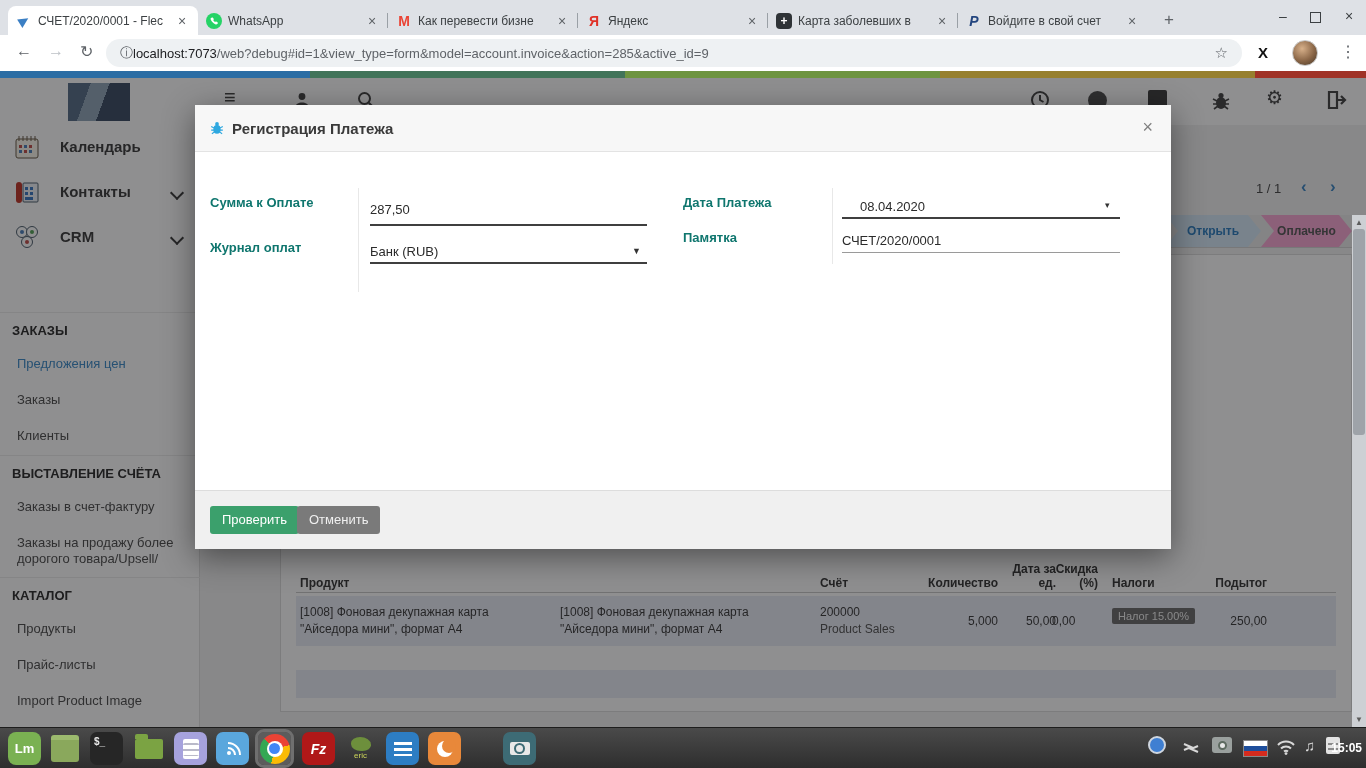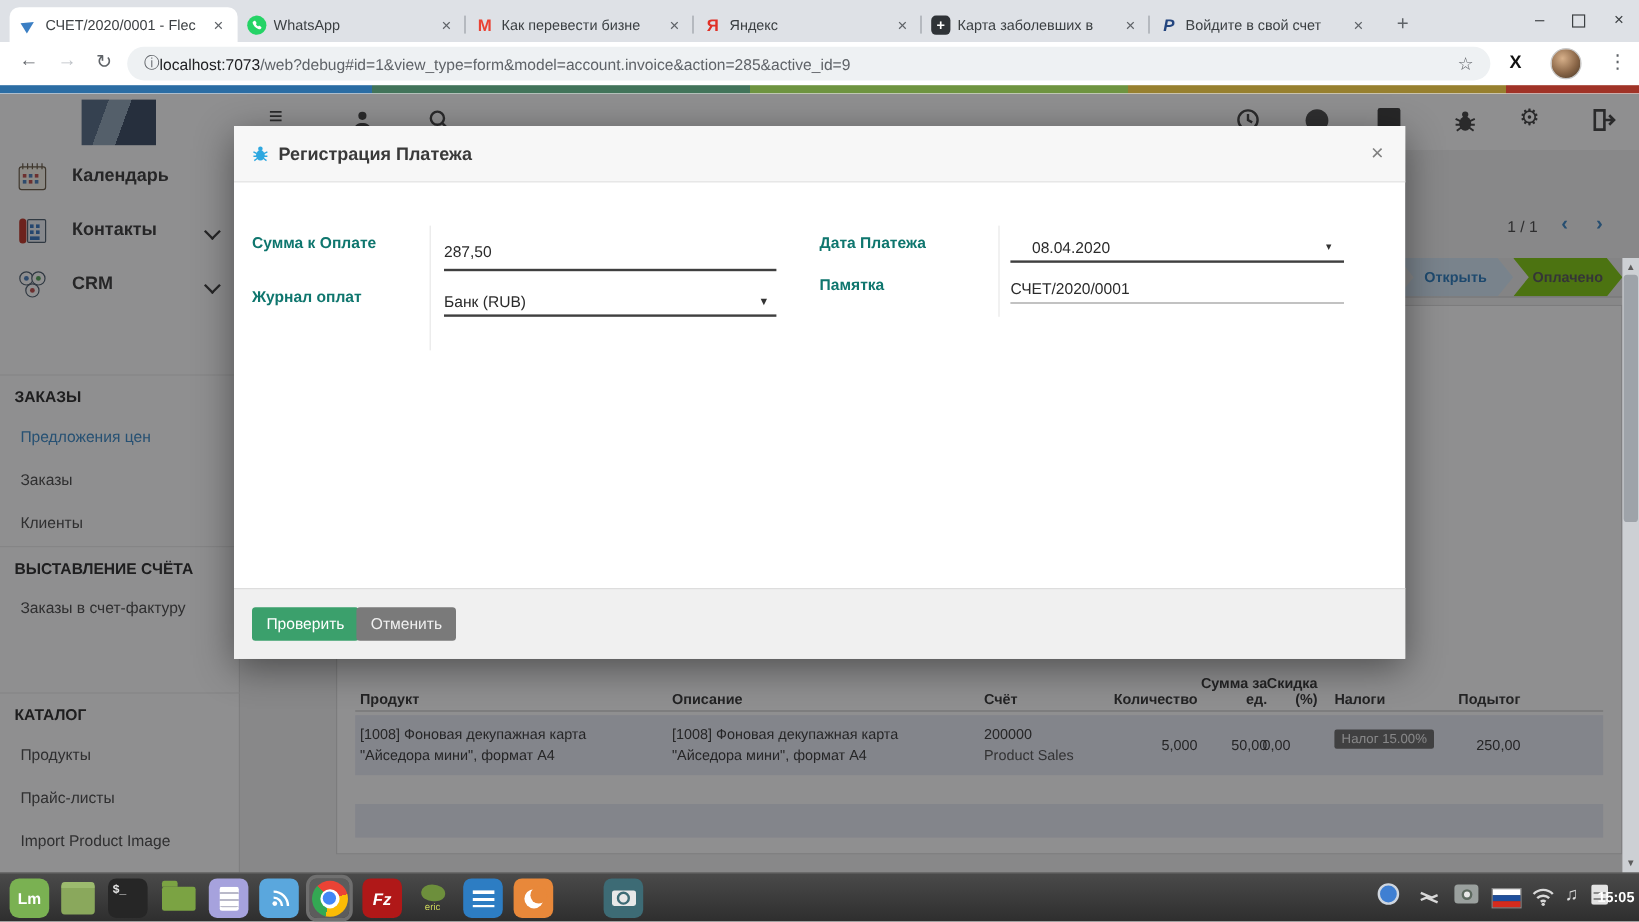--- a/index.html
+++ b/index.html
@@ -44,21 +44,21 @@
   .sbitem .ic{position:absolute;left:13px;top:8px;width:28px;height:28px}
   .chev{position:absolute;right:18px;top:18px;width:8px;height:8px;border-right:2px solid #3d3d3d;border-bottom:2px solid #3d3d3d}
   .chev.down{transform:rotate(45deg)}
   .chev.up{transform:rotate(-135deg);top:22px}
   .sbhead{position:absolute;left:0;width:200px;height:33px;border-top:1px solid #ededed;font-size:13px;font-weight:bold;color:#2f2f2f;padding:10px 0 0 12px;box-sizing:border-box}
   .sblink{position:absolute;left:0;width:200px;font-size:13px;color:#4f4f4f;padding-left:17px;box-sizing:border-box}
   
   .statusbar{position:absolute;left:200px;top:137px;width:1152px;height:32px;background:#ebebeb;border-bottom:1px solid #d5d5d5}
   .statstep{position:absolute;top:0;height:32px;line-height:32px;font-size:12px;font-weight:bold;text-align:center}
   .step-open{clip-path:polygon(0 0,calc(100% - 13px) 0,100% 50%,calc(100% - 13px) 100%,0 100%,13px 50%);background:#d7e9f7;color:#2f7fc1}
-  .step-paid{clip-path:polygon(0 0,calc(100% - 13px) 0,100% 50%,calc(100% - 13px) 100%,0 100%,13px 50%);background:#84cc16;color:#5a5a5a}
+  .step-paid{clip-path:polygon(0 0,calc(100% - 13px) 0,100% 50%,calc(100% - 13px) 100%,0 100%,13px 50%);background:#f9a8d4;color:#5a5a5a}
   .sheet{position:absolute;left:280px;top:176px;width:1072px;height:458px;background:#fff;border:1px solid #dcdcdc;box-sizing:border-box}
   .th{position:absolute;font-size:12px;font-weight:bold;color:#383838;display:flex;align-items:flex-end}
   .td{position:absolute;font-size:12px;color:#3c3c3c}
   .band{position:absolute;left:296px;width:1040px;background:#e9ecf6}
   .taxbadge{position:absolute;background:#6d6d6d;color:#f0f0f0;font-size:11px;padding:2px 6px;border-radius:2px}
   
   .overlay{position:absolute;left:0;top:0;width:1366px;height:649px;background:rgba(10,10,12,0.46);z-index:5}
   .modal{position:absolute;left:195px;top:27px;width:976px;height:444px;background:#fff;z-index:10;box-shadow:0 8px 30px rgba(0,0,0,.45)}
   .mhdr{position:absolute;left:0;top:0;width:100%;height:47px;background:#f7f7f7;border-bottom:1px solid #e3e3e3;box-sizing:border-box}
   .mtitle{position:absolute;left:37px;top:15px;font-size:15px;font-weight:bold;color:#3a3a3a}
@@ -231,43 +231,43 @@
       <span class="chev down"></span>
     </div>
 
     <div class="sbhead" style="top:187px">ЗАКАЗЫ</div>
     <div class="sblink" style="top:231px;color:#3f8cc9">Предложения цен</div>
     <div class="sblink" style="top:267px">Заказы</div>
     <div class="sblink" style="top:303px">Клиенты</div>
 
     <div class="sbhead" style="top:330px">ВЫСТАВЛЕНИЕ СЧЁТА</div>
     <div class="sblink" style="top:374px">Заказы в счет-фактуру</div>
+    <div class="sblink" style="top:410px;width:185px;line-height:16px">Заказы на продажу более дорогого товара/Upsell/</div>
 
     <div class="sbhead" style="top:452px">КАТАЛОГ</div>
     <div class="sblink" style="top:496px">Продукты</div>
     <div class="sblink" style="top:532px">Прайс-листы</div>
     <div class="sblink" style="top:568px">Import Product Image</div>
   </div>
 
   <div class="abs" style="left:1256px;top:103px;font-size:13px;color:#4a4a4a">1 / 1</div>
   <span class="abs" style="left:1301px;top:99px;font-size:17px;font-weight:bold;color:#3f88c5">‹</span>
   <span class="abs" style="left:1330px;top:99px;font-size:17px;font-weight:bold;color:#3f88c5">›</span>
 
   <div class="statusbar">
     <div class="statstep step-open" style="left:965px;width:96px">Открыть</div>
     <div class="statstep step-paid" style="left:1061px;width:91px">Оплачено</div>
   </div>
 
   <div class="sheet"></div>
 
   <div class="th" style="left:300px;top:484px;width:250px;height:28px">Продукт</div>
-  <div class="th" style="left:560px;top:484px;width:250px;height:28px">Описание</div>
   <div class="th" style="left:820px;top:484px;width:95px;height:28px">Счёт</div>
   <div class="th" style="left:910px;top:484px;width:88px;height:28px;justify-content:flex-end">Количество</div>
-  <div class="th" style="left:1000px;top:474px;width:56px;height:38px;justify-content:flex-end;text-align:right">Сумма за ед.</div>
+  <div class="th" style="left:1000px;top:474px;width:56px;height:38px;justify-content:flex-end;text-align:right">Дата за ед.</div>
   <div class="th" style="left:1052px;top:474px;width:46px;height:38px;justify-content:flex-end;text-align:right">Скидка (%)</div>
   <div class="th" style="left:1112px;top:484px;width:110px;height:28px">Налоги</div>
   <div class="th" style="left:1190px;top:484px;width:77px;height:28px;justify-content:flex-end">Подытог</div>
   <div class="abs" style="left:296px;top:514px;width:1040px;height:1px;background:#c9c9c9"></div>
 
   <div class="band" style="top:518px;height:50px"></div>
   <div class="td" style="left:300px;top:527px">[1008] Фоновая декупажная карта</div>
   <div class="td" style="left:300px;top:544px">"Айседора мини", формат А4</div>
   <div class="td" style="left:560px;top:527px">[1008] Фоновая декупажная карта</div>
   <div class="td" style="left:560px;top:544px">"Айседора мини", формат А4</div>

